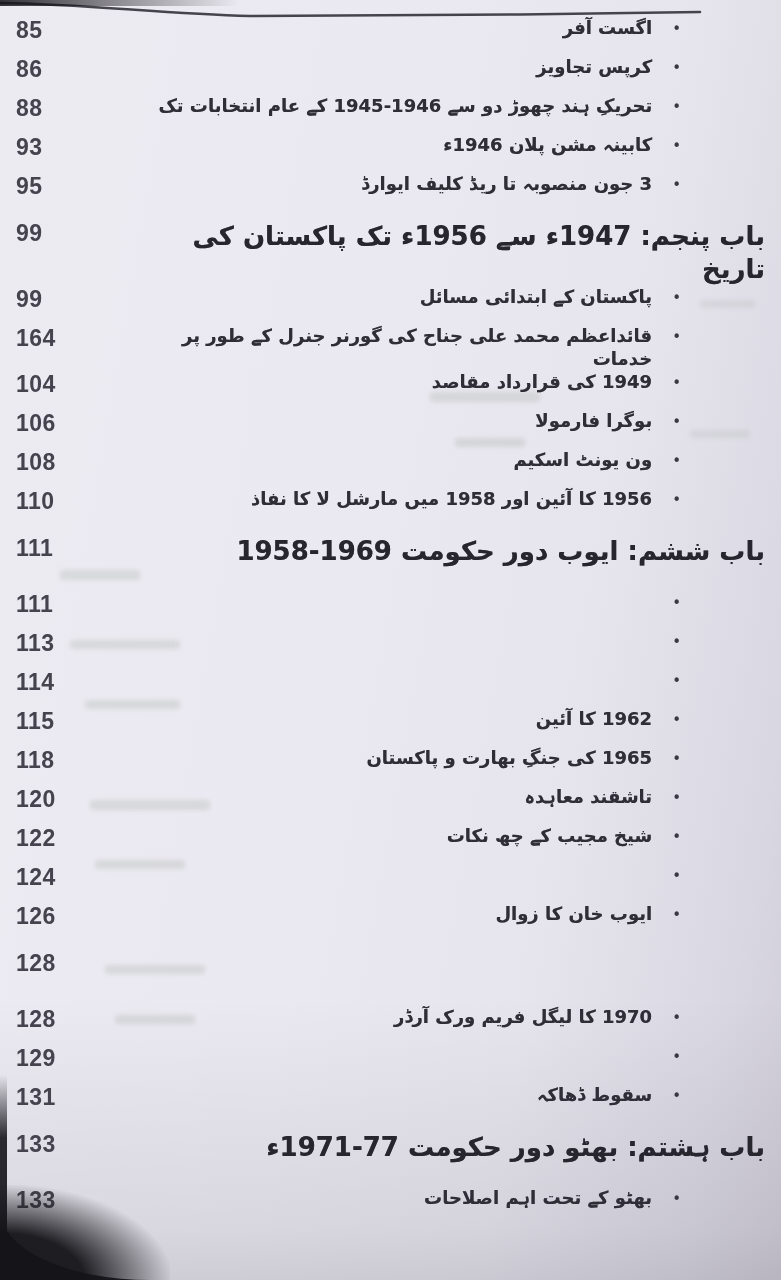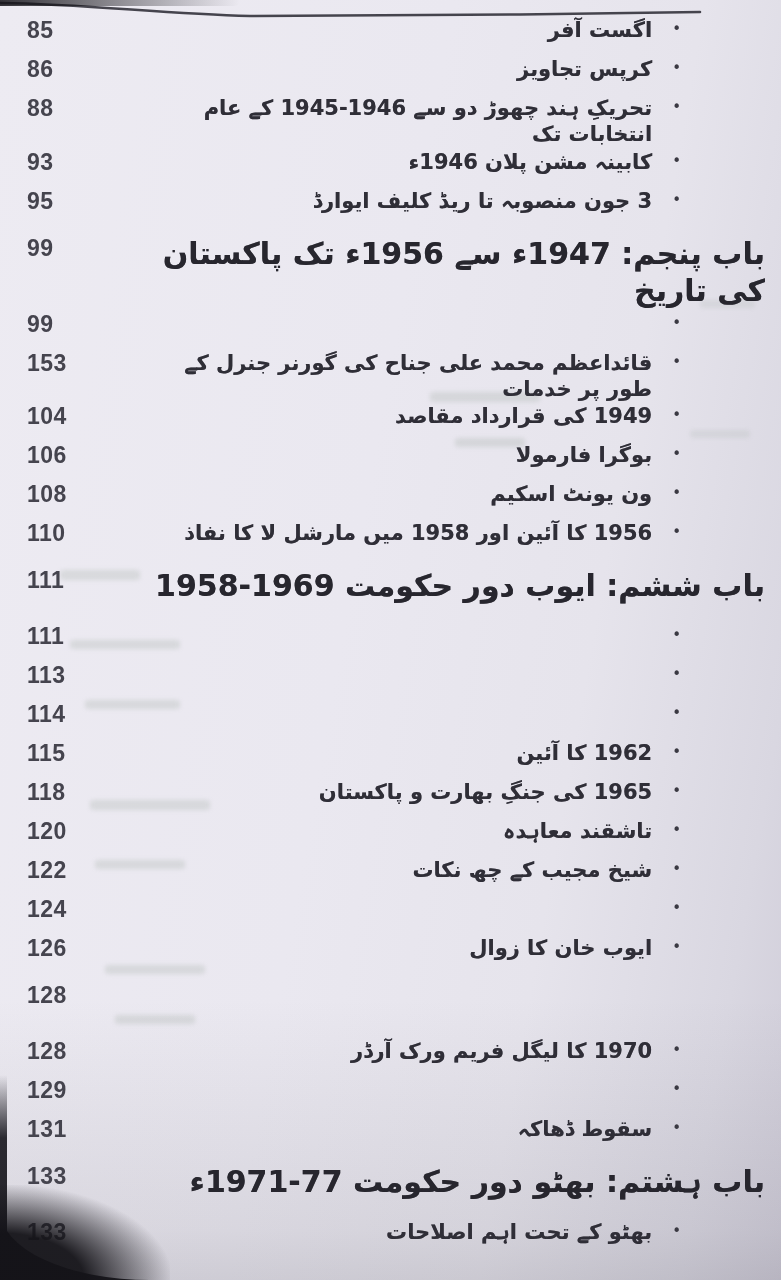--- a/index.html
+++ b/index.html
@@ -47,38 +47,38 @@
   .g9{left:115px;top:1015px;width:80px;height:9px;}
   .g10{left:700px;top:300px;width:55px;height:8px;background:rgba(110,130,112,.10);}
   .g11{left:690px;top:430px;width:60px;height:8px;background:rgba(110,130,112,.10);}
 
   .toc{
     position:absolute;left:0;top:16px;width:781px;
   }
   .row{display:flex;align-items:flex-start;min-height:39px;}
   .row.chapter{min-height:56px;padding-top:8px;}
   .num{
-    flex:0 0 68px;padding-left:27px;
+    flex:0 0 68px;padding-left:16px;
     font-family:"Liberation Sans","DejaVu Sans",sans-serif;
     font-size:23px;font-weight:bold;color:#45444e;
     letter-spacing:.5px;line-height:1.1;padding-top:2px;
   }
   .entry{
     flex:1;display:flex;justify-content:flex-end;align-items:flex-start;
     padding-right:100px;gap:20px;
   }
   .row.chapter .entry{padding-right:16px;gap:0;}
   .label{
     direction:rtl;unicode-bidi:plaintext;text-align:right;
-    font-size:21px;font-weight:600;color:#2f2e37;line-height:1.25;
+    font-size:18px;font-weight:600;color:#2f2e37;line-height:1.25;
     max-width:520px;padding-top:1px;
     text-shadow:0 0 .4px rgba(47,46,55,.55);
   }
   .row.chapter .label{
-    font-size:30px;font-weight:700;color:#27262e;max-width:640px;
+    font-size:26px;font-weight:700;color:#27262e;max-width:640px;
     text-shadow:0 0 .6px rgba(39,38,46,.6);
   }
   .bullet{
     flex:0 0 auto;font-size:15px;color:#3a3942;padding-top:6px;line-height:1;
   }
 </style>
 </head>
 <body>
 
 <div class="photo">
@@ -146,26 +146,27 @@
     <div class="num">99</div>
     <div class="entry">
       <div class="label">باب پنجم: 1947ء سے 1956ء تک پاکستان کی تاریخ</div>
 
     </div>
   </div>
 
   <div class="row">
     <div class="num">99</div>
     <div class="entry">
-      <div class="bullet">•</div>
-    </div>
-  </div>
-
-  <div class="row">
-    <div class="num">153</div>
+      <div class="label">پاکستان کے ابتدائی مسائل</div>
+      <div class="bullet">•</div>
+    </div>
+  </div>
+
+  <div class="row">
+    <div class="num">164</div>
     <div class="entry">
       <div class="label">قائداعظم محمد علی جناح کی گورنر جنرل کے طور پر خدمات</div>
       <div class="bullet">•</div>
     </div>
   </div>
 
   <div class="row">
     <div class="num">104</div>
     <div class="entry">
       <div class="label">1949 کی قرارداد مقاصد</div>

